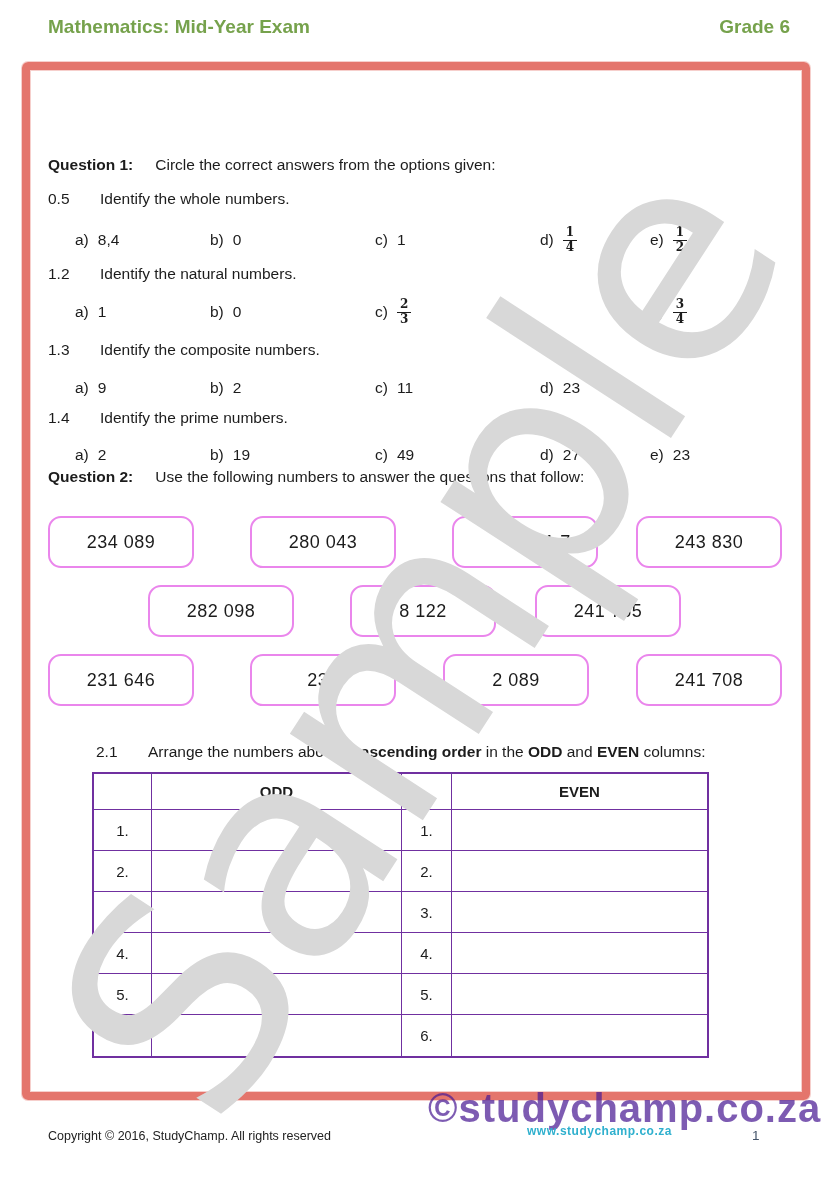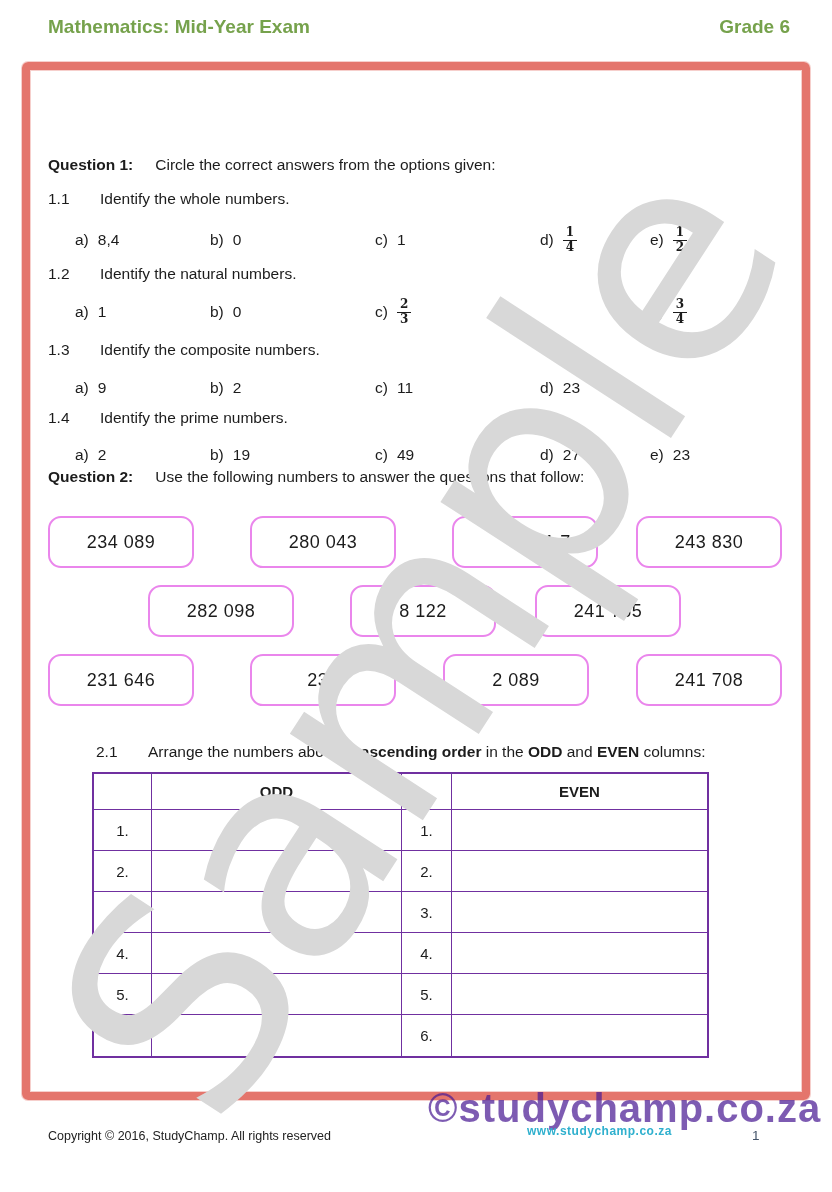--- a/index.html
+++ b/index.html
@@ -82,21 +82,21 @@
 
   <div class="frame"></div>
 
 
   <div class="qline" id="q1-line">
     <span class="q-label">Question 1:</span><span class="q-instr">Circle the correct answers from the options given:</span>
   </div>
 
   <div id="q1-area">
       <div class="subq-row" style="top: 190px;">
-        <span class="subq-num">1.1</span>
+        <span class="subq-num">0.5</span>
         <span class="subq-text">Identify the whole numbers.</span>
       </div>
       <div class="opt-row" style="top: 222px;">
         <span class="opt" style="left: 75px;">
           <span class="opt-label">a)</span>
           <span class="opt-val">8,4</span>
         </span>
         <span class="opt" style="left: 210px;">
           <span class="opt-label">b)</span>
           <span class="opt-val">0</span>

